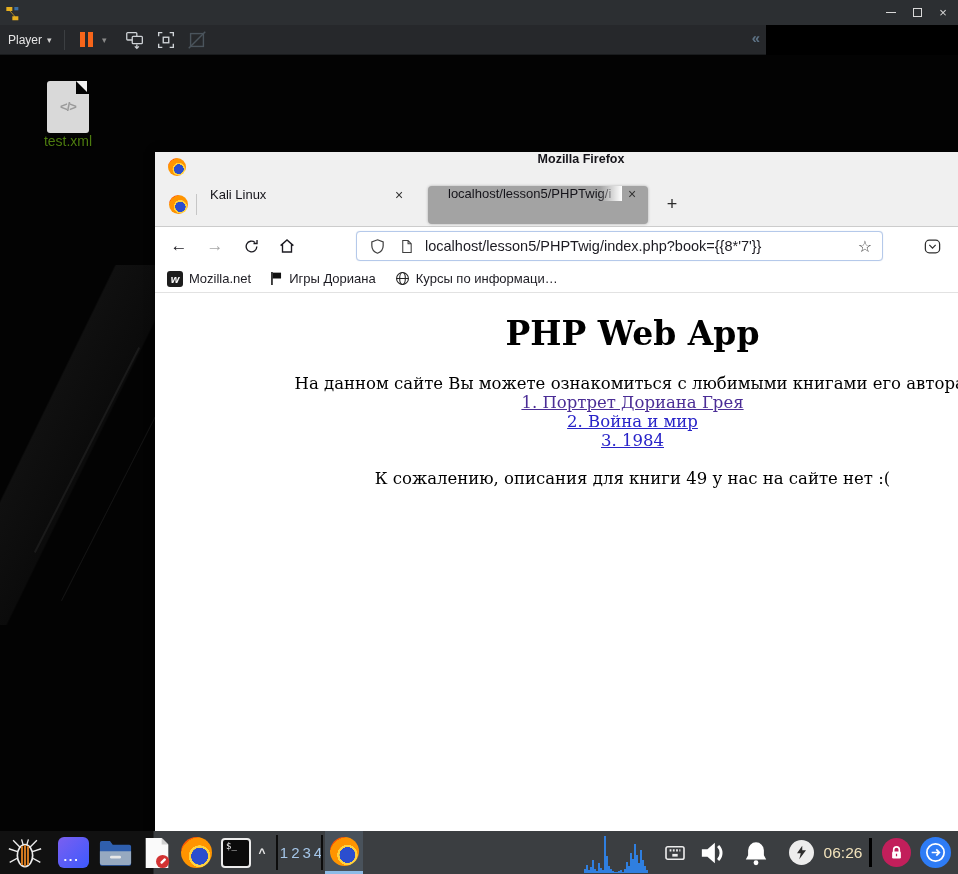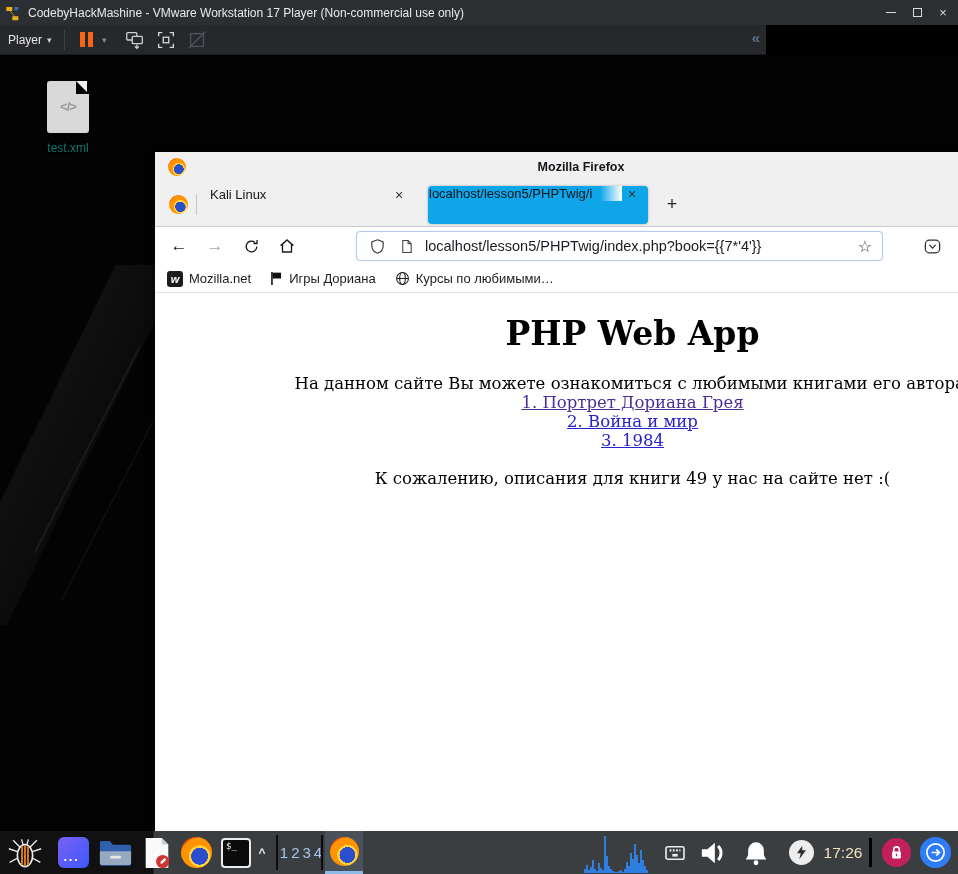--- a/index.html
+++ b/index.html
@@ -30,35 +30,35 @@
   .wp-shape1 { position:absolute; left:-60px; top:210px; width:240px; height:360px; background:linear-gradient(116deg, transparent 42%, #101010 42.5%, #0b0b0b 58%, transparent 58.5%); }
   .wp-line  { position:absolute; left:86px; top:280px; width:2px; height:230px; background:#1a1a1a; transform:rotate(27deg); }
   .wp-line2 { position:absolute; left:120px; top:300px; width:1px; height:260px; background:#141414; transform:rotate(27deg); }
 
   
   #desktop-file { position:absolute; left:34px; top:26px; width:68px; text-align:center; }
   .doc-icon { position:relative; width:42px; height:52px; margin:0 auto; background:#d9d9d9; border-radius:3px; }
   .doc-icon .fold { position:absolute; right:0; top:0; width:13px; height:13px; background:#030303; }
   .doc-icon .fold:after { content:""; position:absolute; right:2px; top:0; width:0; height:0; border-top:11px solid #f2f2f2; border-right:11px solid transparent; transform:rotate(90deg); }
   .doc-icon .code { position:absolute; left:0; right:0; top:18px; color:#9a9a9a; font-size:13px; font-weight:bold; letter-spacing:-1px; }
-  .desktop-label { margin-top:8px; color:#0f766e; font-size:12px; text-shadow:0 1px 2px #000; }
+  .desktop-label { color:#4d7c0f; font-size:14px; text-shadow:0 1px 2px #000; }
 
   
   #firefox-window { position:absolute; left:155px; top:97px; width:955px; height:679px; background:#fff; box-shadow:0 0 8px rgba(0,0,0,.6); }
   .fx-titlebar { position:relative; height:30px; background:#f0f0f0; }
-  .fx-title { position:absolute; left:426px; top:8px; transform:translateX(-50%); font-size:12.5px; font-weight:bold; color:#15141a; white-space:nowrap;text-align:center; }
+  .fx-title { position:absolute; left:426px; top:0; transform:translateX(-50%); font-size:12.5px; font-weight:bold; color:#15141a; white-space:nowrap;text-align:center; }
   .fxlogo { border-radius:50%; background:radial-gradient(circle at 60% 62%, #2b4ecf 0 31%, #ffd23e 32% 40%, #ff9400 41% 70%, #ff5a00 71% 100%); display:inline-block; }
   .fx-titlebar .fxlogo { position:absolute; left:13px; top:6px; width:18px; height:18px; }
 
   .fx-tabbar { position:relative; height:45px; background:#f0f0f0; border-bottom:1px solid #cccccc; }
   .fxview { position:absolute; left:14px; top:13px; width:19px; height:19px; }
   .tabbar-sep { position:absolute; left:41px; top:12px; width:1px; height:21px; background:#c6c6c6; }
   .tab { display:flex; align-items:flex-start; position:absolute; font-size:13px; color:#15141a; }
   #tab-1 { left:45px; top:5px; width:215px; height:36px; padding:0 6px 0 10px; }
-  #tab-2 { left:273px; top:4px; width:220px; height:38px; background:#0ea5e9; border-radius:4px; box-shadow:0 0 3px rgba(0,0,0,.28); padding:0 6px 0 1px; }
+  #tab-2 { left:273px; top:4px; width:220px; height:38px; background:#a3a3a3; border-radius:4px; box-shadow:0 0 3px rgba(0,0,0,.28); padding:0 6px 0 20px; }
   .tab-label { flex:1; white-space:nowrap; overflow:hidden; position:relative; }
   .tab-fade:after { content:""; position:absolute; right:0; top:0; bottom:0; width:22px; background:linear-gradient(to right, rgba(255,255,255,0), #fff); }
   .tab-close { width:20px; text-align:center; color:#333; font-size:14px; }
   #new-tab-btn { position:absolute; left:504px; top:9px; width:26px; height:26px; text-align:center; font-size:18px; color:#2b2b2b; line-height:26px; }
 
   .fx-navbar { position:relative; height:38px; background:#fff; display:flex; align-items:center; padding-left:10px; }
   .nav-btn { width:28px; height:28px; margin-right:8px; display:flex; align-items:center; justify-content:center; font-size:17px; color:#1c1b22; }
   .nav-btn.disabled { color:#a7a7a7; }
   .urlbar { width:527px; height:30px; margin-left:47px; background:#fff; border:1px solid #b5c9ea; border-radius:4px; display:flex; align-items:center; box-shadow:0 0 1px rgba(120,150,200,.4); }
   .urlbar .shield { margin-left:12px; display:flex; }
@@ -108,21 +108,20 @@
   .logout-circle { width:31px; height:31px; border-radius:50%; background:#2e7cf6; display:flex; align-items:center; justify-content:center; }
 </style>
 </head>
 <body>
 
 <div id="vm-titlebar">
   <svg class="vm-logo" viewBox="0 0 24 24">
     <path d="M2 3 h9 v6 h-4 l7 8 h6 v6 h-9 v-6 h4 l-7 -8 h-6 z" fill="#e8b01f"></path>
     <path d="M14 3 h6 v5 h-6 z" fill="#3a6ea5"></path>
   </svg>
-  <span id="vm-title">CodebyHackMashine - VMware Workstation 17 Player (Non-commercial use only)</span>
   <div class="vm-ctrls">
     <div class="vm-ctrl">
         <span class="min-bar"></span>
       </div>
     <div class="vm-ctrl">
         <span class="max-box"></span>
       </div>
     <div class="vm-ctrl">
         <span>×</span>
       </div>
@@ -207,21 +206,21 @@
         <span class="shield">
           <svg width="17" height="17" viewBox="0 0 24 24">
               <path d="M12 2.5 L20 5.5 V11 C20 16.2 16.6 19.8 12 21.5 C7.4 19.8 4 16.2 4 11 V5.5 Z" fill="none" stroke="#3f3f3f" stroke-width="1.7"></path>
             </svg>
         </span>
         <span class="pagedoc">
           <svg width="15" height="15" viewBox="0 0 24 24">
               <path d="M6 2.5 H14.5 L19.5 7.5 V21.5 H6 Z M14.5 2.5 V7.5 H19.5" fill="none" stroke="#3f3f3f" stroke-width="1.7"></path>
             </svg>
         </span>
-        <span class="url-text">localhost/lesson5/PHPTwig/index.php?book={{7*'4'}}</span>
+        <span class="url-text">localhost/lesson5/PHPTwig/index.php?book={{8*'7'}}</span>
         <span class="url-spacer"></span>
         <span class="star">☆</span>
       </div>
       <span class="pocket">
         <svg width="19" height="19" viewBox="0 0 24 24">
             <rect x="3" y="4" width="18" height="16" rx="5" fill="none" stroke="#2f2f2f" stroke-width="1.6"></rect>
             <path d="M8 10 l4 4 l4 -4" fill="none" stroke="#2f2f2f" stroke-width="1.6"></path>
           </svg>
       </span>
     </div>
@@ -237,21 +236,21 @@
             <path d="M4 2 H17 V11 H4 Z" fill="#111"></path>
         </svg>
         <span>Игры Дориана</span>
       </div>
       <div class="bm-item">
         <svg width="15" height="15" viewBox="0 0 24 24">
           <circle cx="12" cy="12" r="9.5" fill="none" stroke="#222" stroke-width="1.7"></circle>
           <ellipse cx="12" cy="12" rx="4.5" ry="9.5" fill="none" stroke="#222" stroke-width="1.7"></ellipse>
           <path d="M2.5 12 H21.5" stroke="#222" stroke-width="1.7"></path>
         </svg>
-        <span>Курсы по любимыми…</span>
+        <span>Курсы по информаци…</span>
       </div>
     </div>
 
     <div class="fx-content">
       <h1>PHP Web App</h1>
       <div class="intro-block">
         <span style="display:block;">На данном сайте Вы можете ознакомиться с любимыми книгами его автора:</span>
         <a class="page-link visited" href="#" style="color: rgb(75, 45, 150);">1. Портрет Дориана Грея</a>
         <a class="page-link unvisited" href="#" style="color: rgb(40, 35, 200);">2. Война и мир</a>
         <a class="page-link unvisited" href="#" style="color: rgb(40, 35, 200);">3. 1984</a>
@@ -385,21 +384,21 @@
   </div>
 
   <div class="tb-item" id="tray-power">
     <div class="power-circle">
       <svg width="13" height="15" viewBox="0 0 16 20">
           <path d="M9 1 L2 11 h5 l-2 8 l9 -12 h-5 z" fill="#2e2e2e"></path>
         </svg>
     </div>
   </div>
 
-  <div class="tb-item" id="clock">17:26</div>
+  <div class="tb-item" id="clock">06:26</div>
   <div id="psep3"></div>
 
   <div class="tb-item" id="lock-btn">
     <div class="lock-circle">
       <svg width="13" height="15" viewBox="0 0 20 24">
         <path d="M5.5 11 V7.5 a4.5 4.5 0 0 1 9 0 V11" stroke="#fff" stroke-width="2.6" fill="none"></path>
         <rect x="3" y="10.5" width="14" height="11" rx="2" fill="#fff"></rect>
         <rect x="9" y="14" width="2" height="4" fill="#c21f5b"></rect>
       </svg>
     </div>

